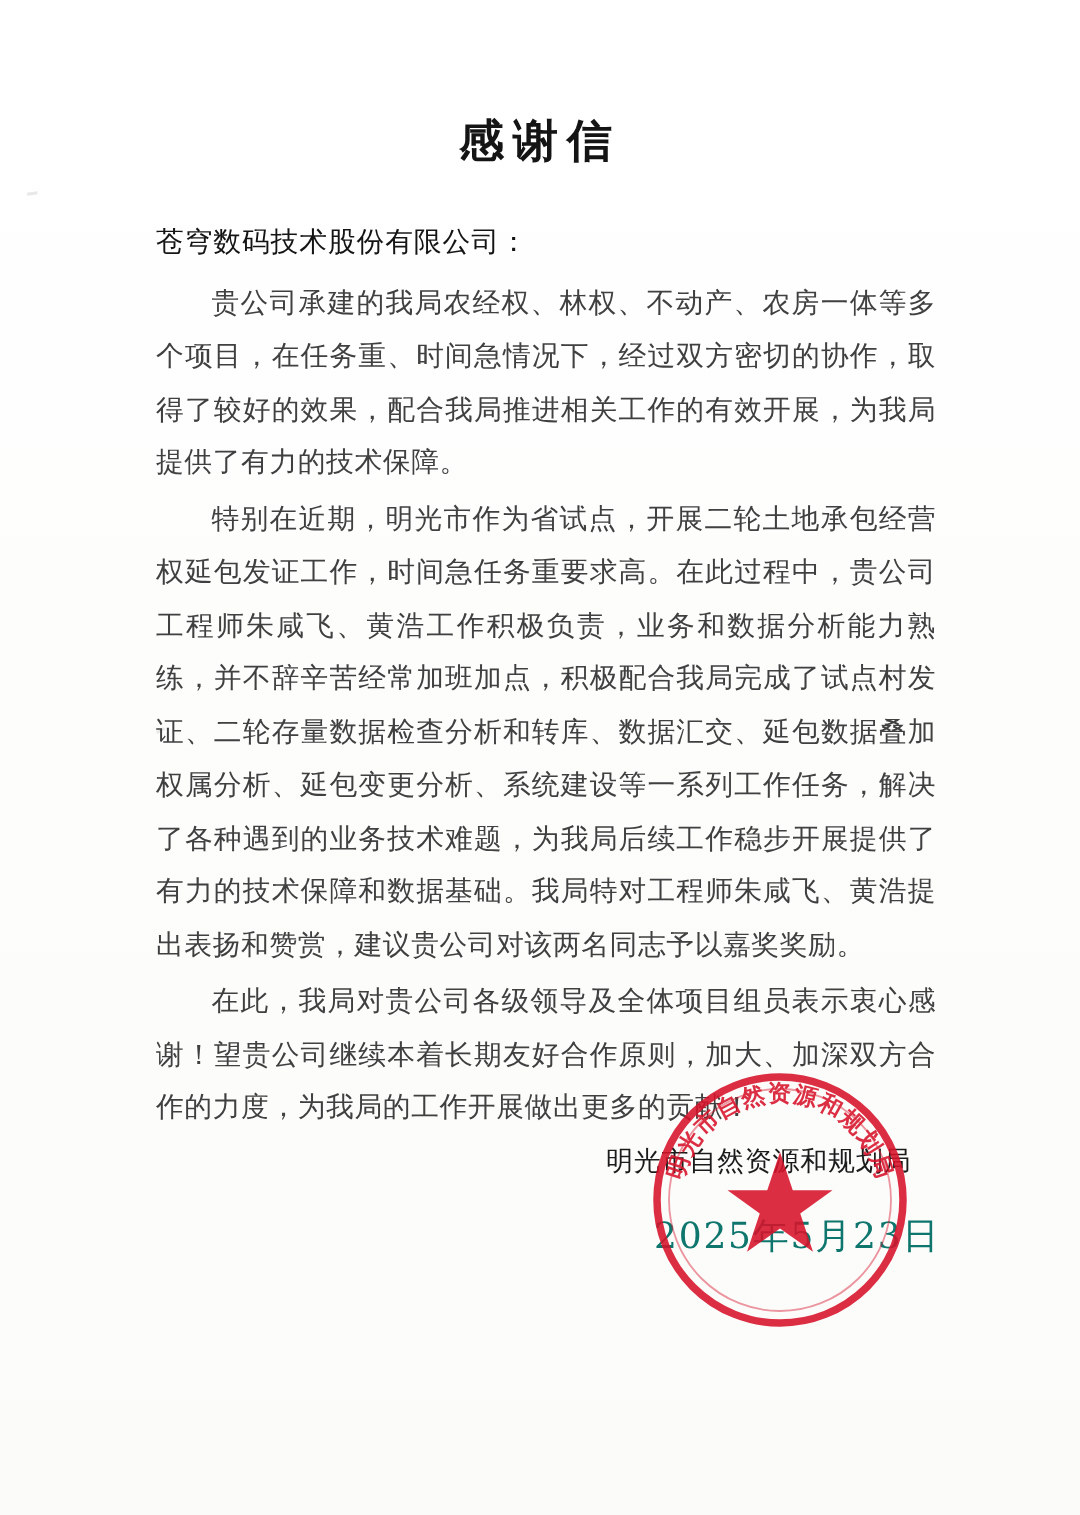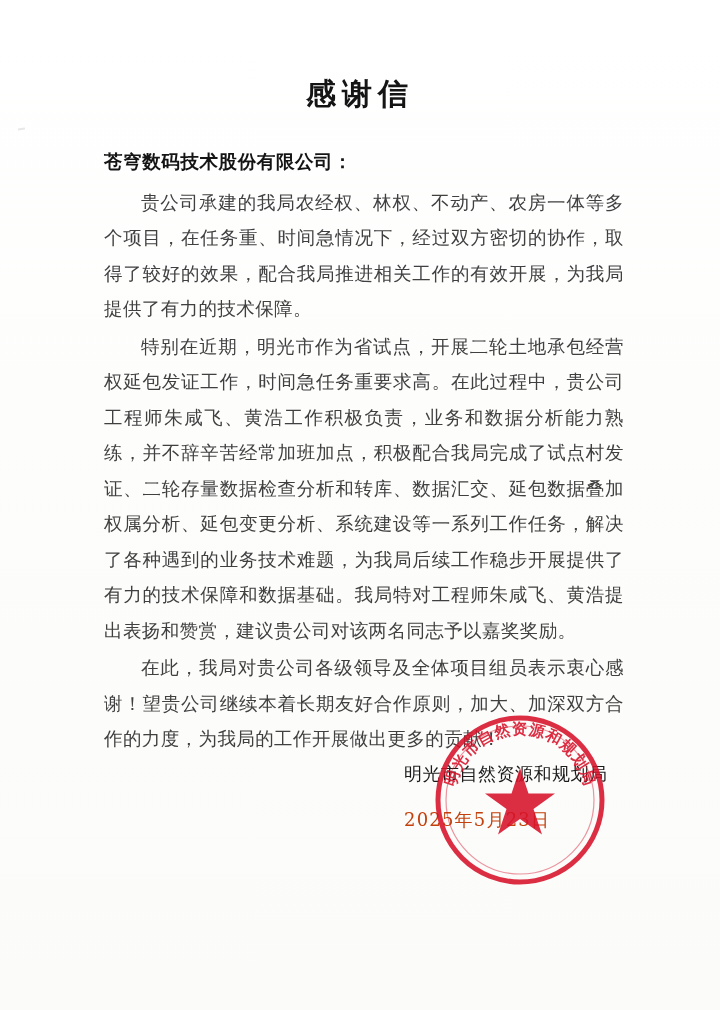--- a/index.html
+++ b/index.html
@@ -46,21 +46,20 @@
     top: 148px;
     left: 104px;
     width: 520px;
   }
   .salutation {
     font-size: 18.5px;
     line-height: 1.55;
     letter-spacing: 0.6px;
     color: #141414;
     margin-bottom: 8px;
-    font-weight: bold;
   }
   .para {
     font-size: 18.5px;
     line-height: 1.92;
     letter-spacing: 0.4px;
     text-align: justify;
     text-justify: inter-ideograph;
     text-indent: 2em;
     color: #404040;
     margin: 0 0 2px 0;
@@ -73,24 +72,25 @@
     text-align: left;
   }
   .sign-org {
     font-size: 18px;
     letter-spacing: 0.5px;
     color: #1b1b1b;
     white-space: nowrap;
   }
   .sign-date {
     margin-top: 22px;
-    font-size: 18px;
+    font-size: 24px;
     letter-spacing: 1.2px;
-    color: #c2410c;
+    color: #0f766e;
     white-space: nowrap;
+    margin-left: 32px;
   }
   
   .seal {
     position: absolute;
     left: 432px;
     top: 712px;
     width: 176px;
     height: 176px;
     pointer-events: none;
     opacity: 0.88;

